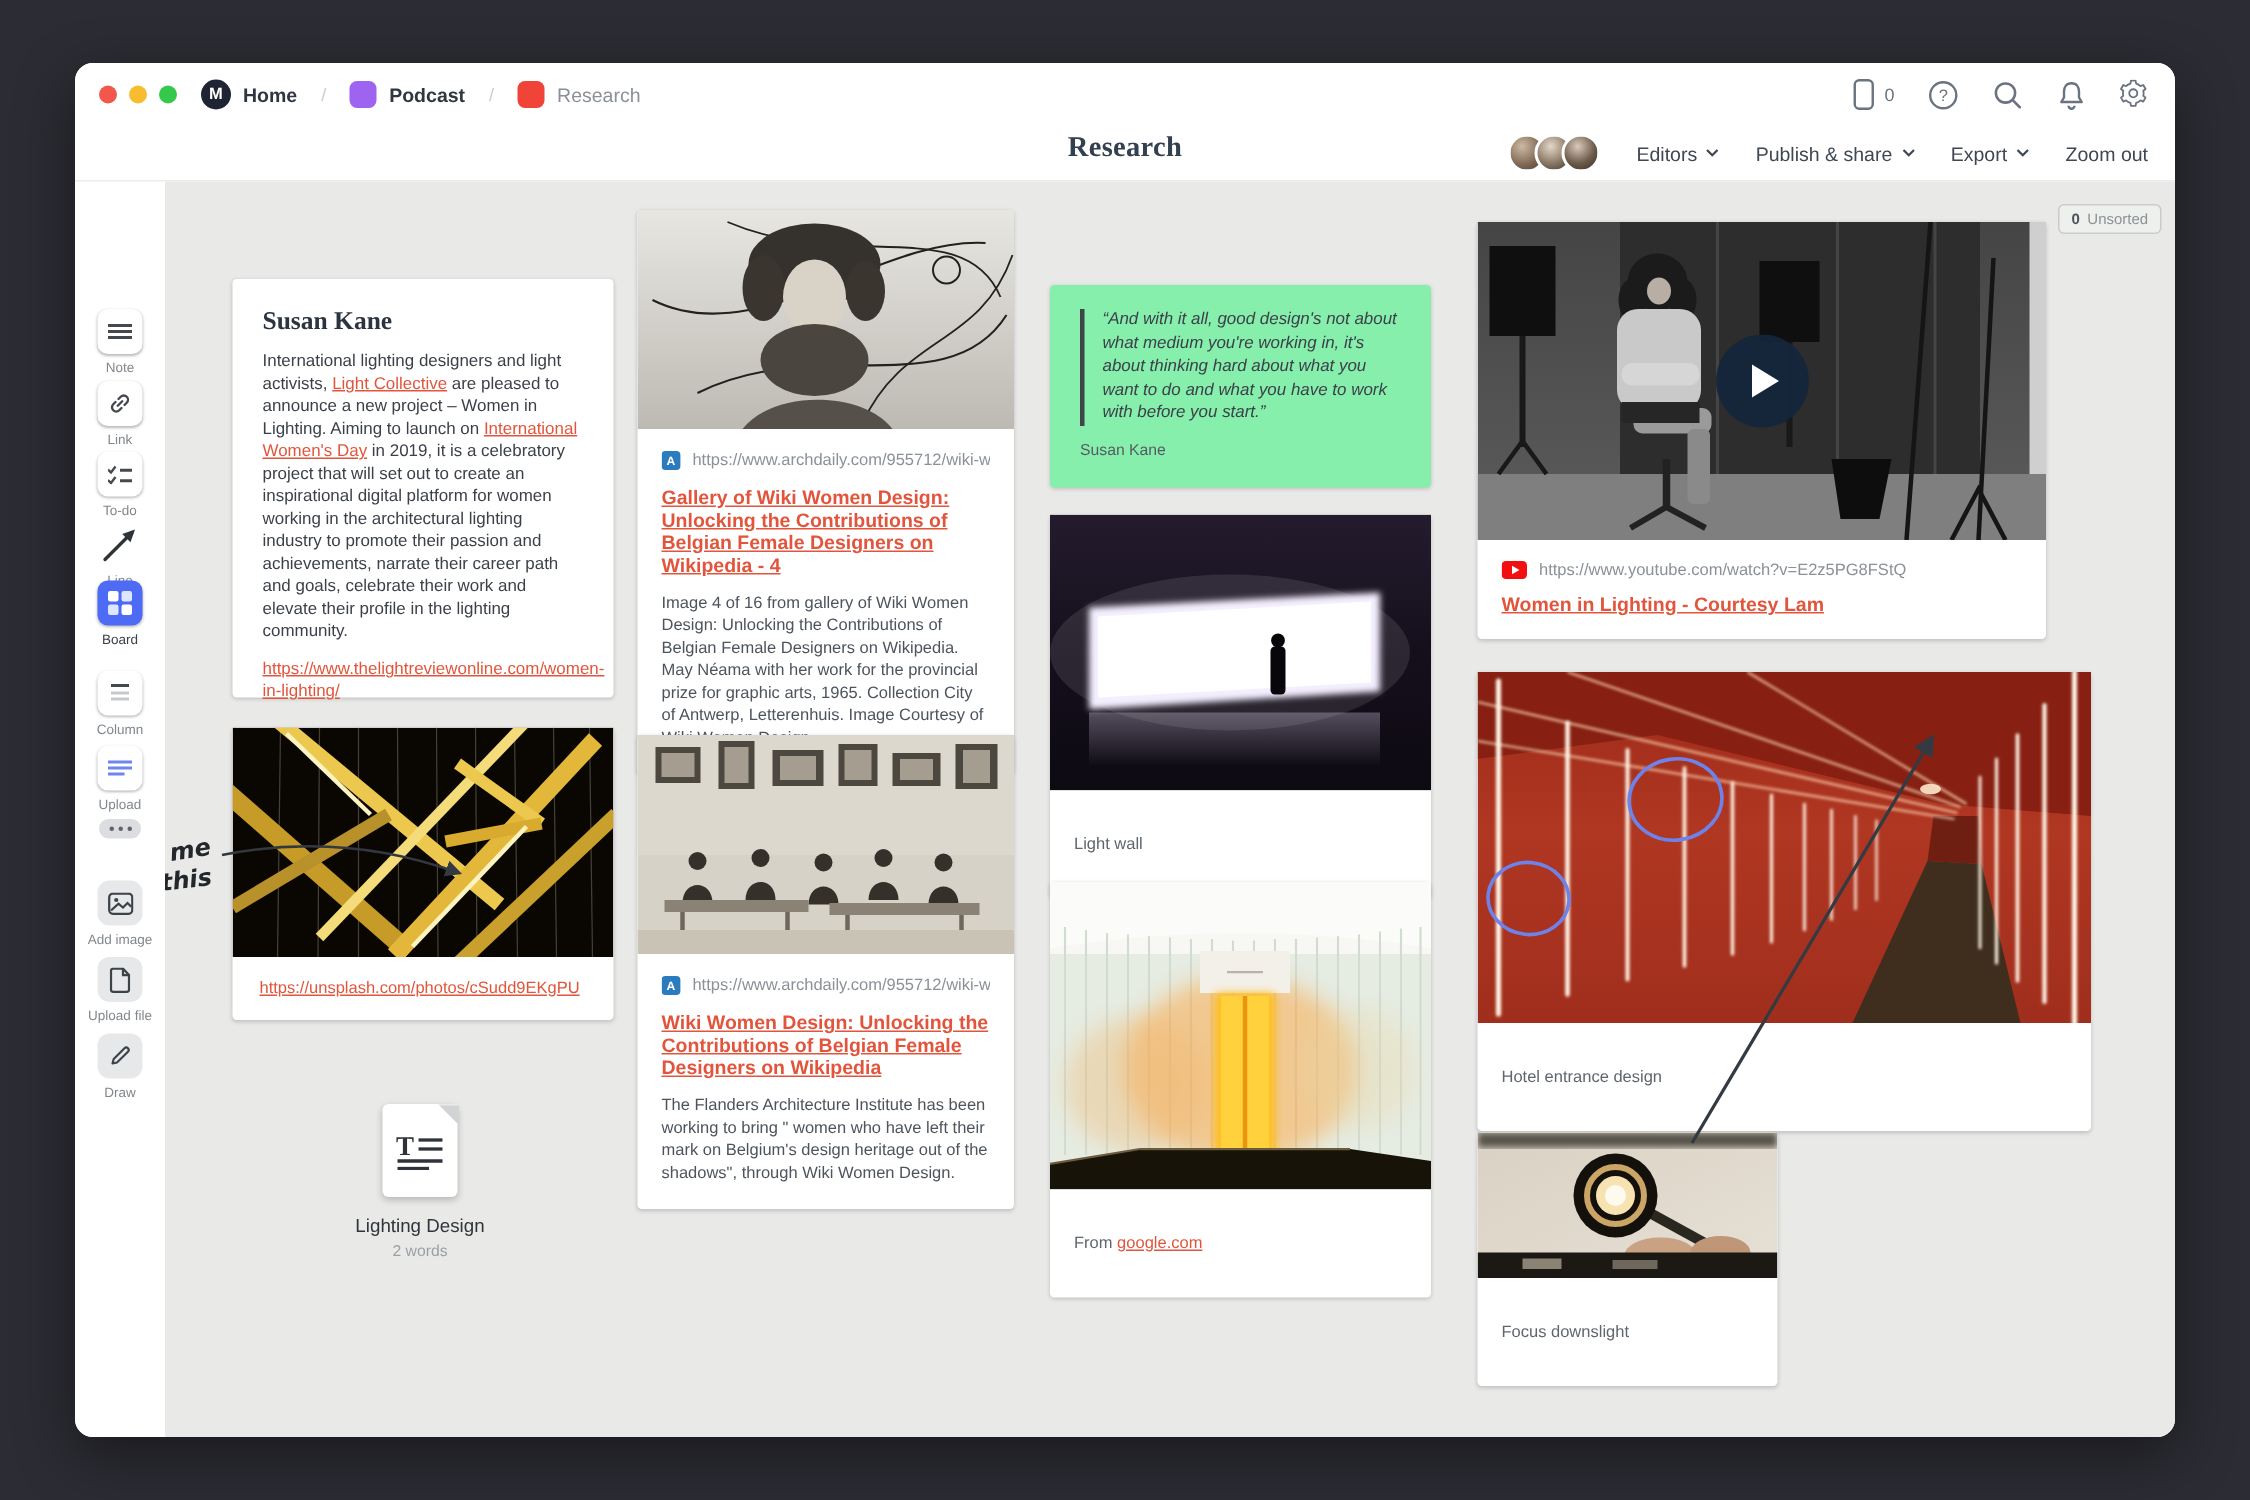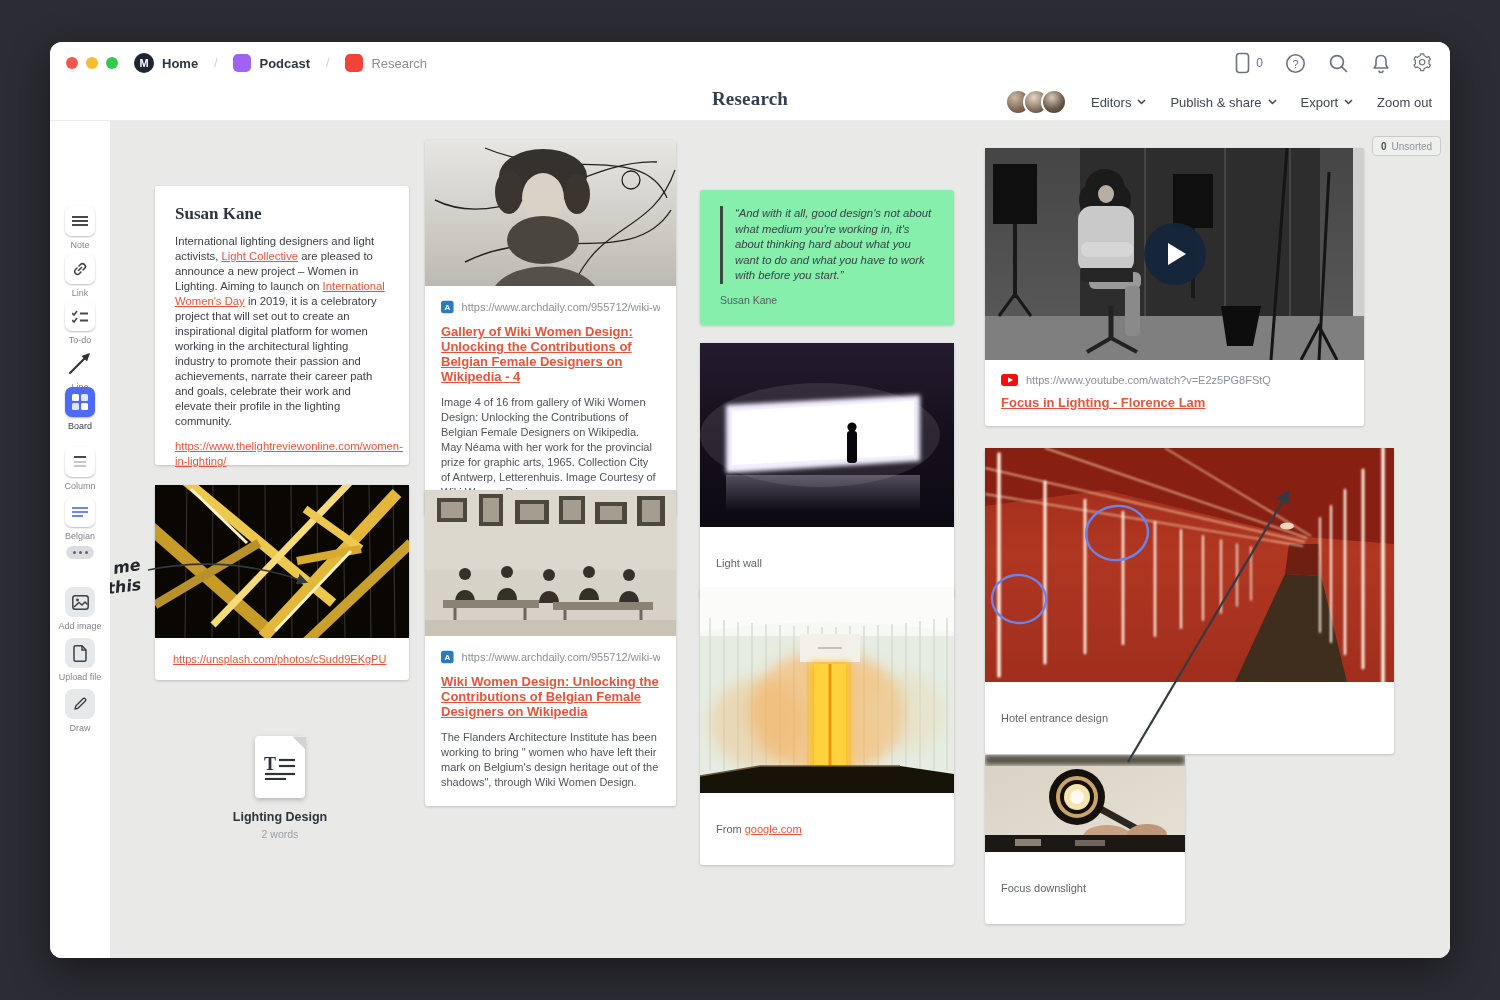--- a/index.html
+++ b/index.html
@@ -73,21 +73,21 @@
   .play-btn i{display:block;width:0;height:0;border-left:18px solid #fff;border-top:11px solid transparent;border-bottom:11px solid transparent;margin-left:5px}
   
   .unsorted{position:absolute;left:1322px;top:94px;height:18px;padding:0 8px;display:flex;align-items:center;gap:5px;background:#eef0ee;border:1px solid #c9ccc9;border-radius:4px;font-size:10px}
   .unsorted .cnt{color:#4c5258;font-weight:bold}
   .unsorted .lbl{color:#8d9296}
   
   .doc-wrap{position:absolute;left:150px;top:694px;width:160px;display:flex;flex-direction:column;align-items:center}
   .doc-icon{width:50px;height:62px;background:#fff;border-radius:4px;box-shadow:0 2px 5px rgba(0,0,0,.22);position:relative;display:flex;align-items:center;justify-content:center}
   .doc-fold{position:absolute;top:0;right:0;width:0;height:0;border-left:13px solid transparent;border-top:13px solid #e9eae8;}
   .doc-fold:after{content:"";position:absolute;left:-13px;top:-13px;border-left:13px solid transparent;border-top:13px solid #d2d3d4;transform:translate(1px,1px)}
-  .doc-title{margin-top:12px;font-size:12.5px;font-weight:bold;color:#2f353c}
+  .doc-title{margin-top:12px;font-size:12.5px;font-weight:normal;color:#2f353c}
   .doc-meta{margin-top:4px;font-size:10.5px;color:#9aa0a6}
   .overlay{position:absolute;left:0;top:0;width:1400px;height:916px;z-index:50;pointer-events:none}
 </style>
 </head>
 <body>
 
 <div class="window">
 
   <div class="topbar">
     <div class="tb-row1">
@@ -234,21 +234,21 @@
       <span class="tool-label">Column</span>
     </div>
     <div class="tool" style="top:377px">
       <span class="tool-icon">
         <svg width="16" height="13" viewBox="0 0 16 13">
             <line x1="0" y1="2" x2="16" y2="2" stroke="#6f86f0" stroke-width="2"></line>
             <line x1="0" y1="6" x2="16" y2="6" stroke="#6f86f0" stroke-width="2"></line>
             <line x1="0" y1="10" x2="11" y2="10" stroke="#6f86f0" stroke-width="2"></line>
           </svg>
       </span>
-      <span class="tool-label">Belgian</span>
+      <span class="tool-label">Upload</span>
     </div>
     <div class="tool" style="top:426px">
       <span class="dots-pill">
           <i></i>
           <i></i>
           <i></i>
         </span>
     </div>
     <div class="tool" style="top:467px">
       <span class="tool-icon flat">
@@ -403,21 +403,21 @@
         </div>
     </div>
     <div style="padding:14px 16px 16px 16px">
       <div class="url-row">
         <svg width="17" height="12" viewBox="0 0 17 12">
             <rect width="17" height="12" rx="3" fill="#f20f0f"></rect>
             <polygon points="7,3.2 12,6 7,8.8" fill="#fff"></polygon>
           </svg>
         <span class="url-text">https://www.youtube.com/watch?v=E2z5PG8FStQ</span>
       </div>
-      <div class="link-title" style="margin-top:9px">Focus in Lighting - Florence Lam</div>
+      <div class="link-title" style="margin-top:9px">Women in Lighting - Courtesy Lam</div>
     </div>
   </div>
 
   <div class="card" style="left:105px;top:443px;width:254px">
     <div class="img-box" style="height:153px">
       <svg width="254" height="153" viewBox="0 0 254 153" preserveAspectRatio="none">
         <rect width="254" height="153" fill="#0a0703"></rect>
         <g stroke="#5a5546" stroke-width="0.8" opacity="0.75">
           <line x1="32" y1="0" x2="30" y2="153"></line>
             <line x1="58" y1="0" x2="57" y2="153"></line>

